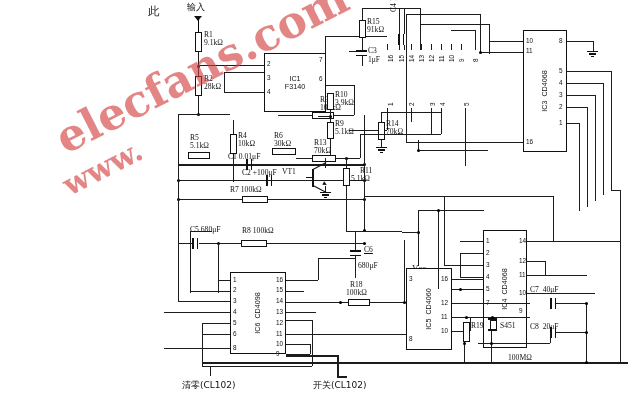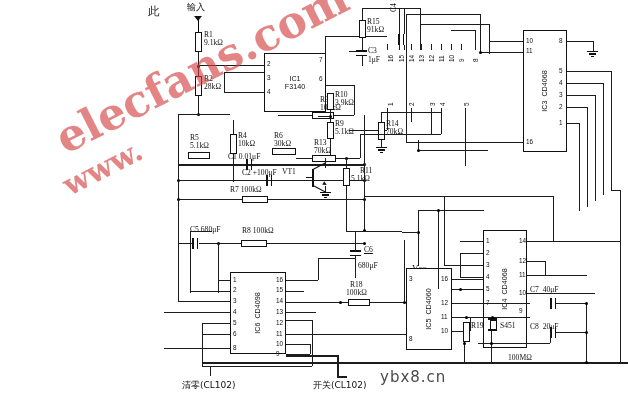--- a/index.html
+++ b/index.html
@@ -593,15 +593,14 @@
     <div class="wire wv" style="left:270px;top:210px;height:79px;"></div>
     <div class="wire wv" style="left:276px;top:196px;height:69px;"></div>
     <div class="wire wh" style="left:196px;top:196px;width:189px;"></div>
     <div class="wire wh" style="left:178px;top:231px;width:56px;"></div>
     <div class="node" style="left:268.5px;top:208.5px;"></div>
 
   </div>
 
   <div id="wm-cfans">elecfans.com</div>
   <div id="wm-www">www.</div>
-  <div id="wm-ybx">ybx8.cn</div>
 
 </div>
 
 </body></html>

